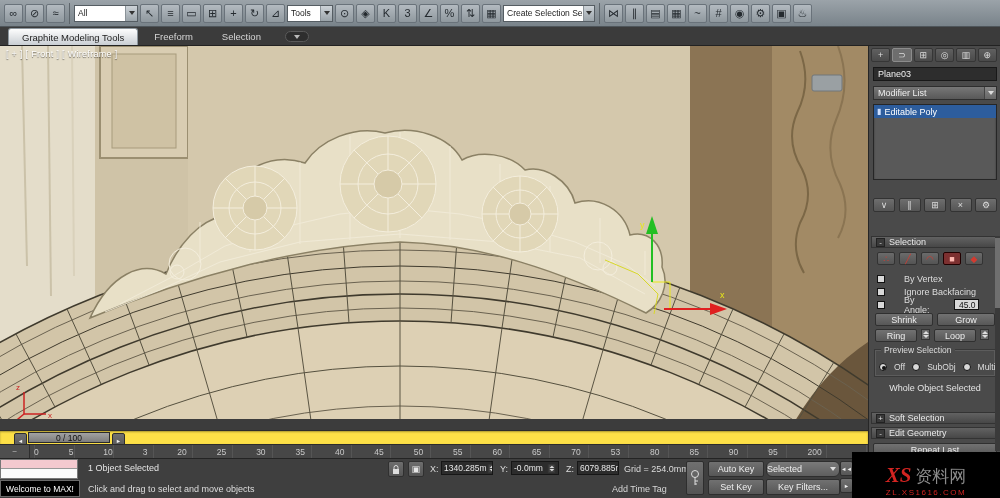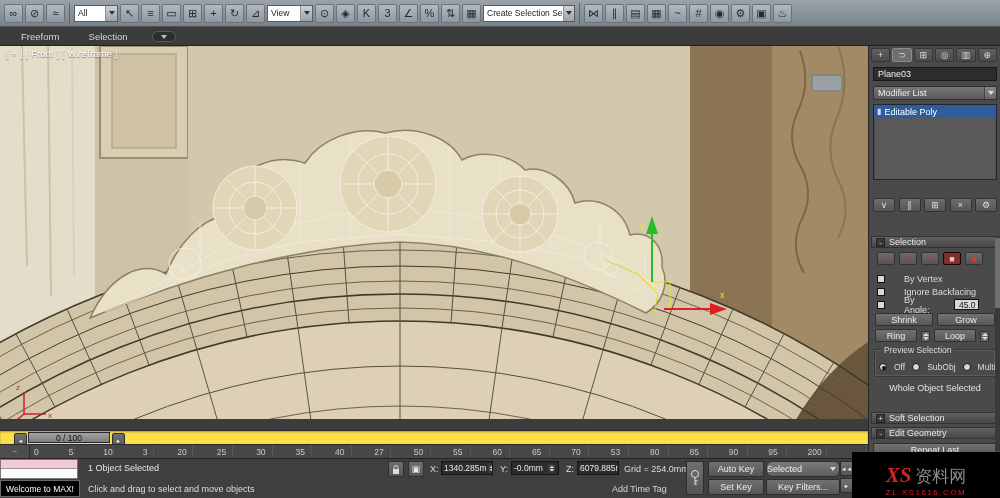--- a/index.html
+++ b/index.html
@@ -15,21 +15,21 @@
   .ticon{width:19px;height:19px;display:inline-flex;align-items:center;justify-content:center;
     font-size:11px;color:#242a2f;background:linear-gradient(#b3bac0,#8f989e);
     border:1px solid #69727a;border-radius:2px;cursor:default}
   .sep{width:1px;height:21px;background:#5d656b;margin:0 2px}
   .tb-dd{height:17px;background:#fff;border:1px solid #555d63;font-size:8.5px;color:#222;
     display:flex;align-items:center;padding-left:3px;white-space:nowrap;overflow:hidden}
   .tb-dd .arr{width:12px;height:15px;margin-left:auto;background:linear-gradient(#cdd3d8,#9aa3a9);
     border-left:1px solid #8a9298;display:flex;align-items:center;justify-content:center;flex:none}
   .tb-dd .arr::after{content:"";border-left:3px solid transparent;border-right:3px solid transparent;
     border-top:4px solid #333}
-  .w44{width:44px}.w46{width:46px}.w92{width:92px}
+  .w44{width:64px}.w46{width:46px}.w92{width:92px}
 
   
   .ribbon{position:absolute;left:0;top:27px;width:1000px;height:19px;background:#3b3b3b;
     border-bottom:1px solid #222;display:flex;align-items:flex-end;gap:3px;padding:0 0 0 8px}
   .rtab{height:17px;padding:0 13px;font-size:9.5px;color:#d6d6d6;display:flex;align-items:center;
     border-radius:3px 3px 0 0}
   .rtab.active{background:linear-gradient(#fdfdfd,#c9ced3);color:#222;border:1px solid #8d979e;border-bottom:none}
   .rmin{width:24px;height:11px;margin:0 0 3px 8px;background:#2e2e2e;border:1px solid #5a5a5a;
     border-radius:6px;display:flex;align-items:center;justify-content:center}
   .rmin::after{content:"";border-left:3px solid transparent;border-right:3px solid transparent;border-top:4px solid #bbb}
@@ -75,21 +75,21 @@
     font-size:8.5px;line-height:10px;text-align:right;padding-right:2px}
   .spin{width:9px;height:11px;display:inline-flex;flex-direction:column;align-items:center;justify-content:center;gap:1px;
     background:#6a6a6a;border:1px solid #333;flex:none}
   .spin i{display:block;border-left:3px solid transparent;border-right:3px solid transparent}
   .spin .up{border-bottom:3px solid #ddd}
   .spin .dn{border-top:3px solid #ddd}
   .pbtn{display:inline-flex;align-items:center;justify-content:center;font-size:9px;color:#eee;
     background:linear-gradient(#727272,#575757);border:1px solid #303030;border-radius:2px}
   .grow-row{position:absolute;left:6px;top:267px;width:120px;display:flex;gap:4px}
   .grow-row .pbtn{flex:1;height:13px}
-  .ring-row{position:absolute;left:6px;top:283px;width:116px;display:flex;gap:4px;align-items:flex-end}
+  .ring-row{position:absolute;left:6px;top:283px;width:116px;display:flex;gap:4px;align-items:flex-start}
   .ring-row .pbtn{width:42px;height:13px}
   .gbox{position:absolute;left:5px;top:303px;width:122px;height:28px;border:1px solid #383838;
     box-shadow:inset 0 0 0 1px #5c5c5c}
   .gbox-label{position:absolute;left:6px;top:-5px;background:#4a4a4a;padding:0 3px;font-size:8.5px;color:#ddd}
   .rb-row{position:absolute;left:4px;top:12px;display:flex;gap:7px;align-items:center;font-size:8.5px}
   .rb{width:8px;height:8px;border-radius:50%;background:#d8d8d8;border:1px solid #111;position:relative;flex:none}
   .rb.sel::after{content:"";position:absolute;left:2px;top:2px;width:4px;height:4px;border-radius:50%;background:#111}
   .whole{position:absolute;left:0;top:337px;width:132px;text-align:center;font-size:9px;color:#e4e4e4}
   .p-repeat{position:absolute;left:4px;top:397px;width:124px;height:13px}
   .p-scroll{position:absolute;right:0;top:190px;width:5px;height:215px;background:#3a3a3a}
@@ -172,21 +172,21 @@
     <span class="tgroup">
         <span class="ticon">↖</span>
         <span class="ticon">≡</span>
         <span class="ticon">▭</span>
         <span class="ticon">⊞</span>
         <span class="ticon">+</span>
         <span class="ticon">↻</span>
         <span class="ticon">⊿</span>
       </span>
     <div class="tb-dd w46">
-      <span>View</span>
+      <span>Tools</span>
       <span class="arr"></span>
     </div>
     <span class="tgroup">
         <span class="ticon">⊙</span>
         <span class="ticon">◈</span>
         <span class="ticon">K</span>
         <span class="ticon">3</span>
         <span class="ticon">∠</span>
         <span class="ticon">%</span>
         <span class="ticon">⇅</span>
@@ -205,20 +205,21 @@
         <span class="ticon">~</span>
         <span class="ticon">#</span>
         <span class="ticon">◉</span>
         <span class="ticon">⚙</span>
         <span class="ticon">▣</span>
         <span class="ticon">♨</span>
       </span>
   </div>
 
   <div class="ribbon">
+    <div class="rtab active">Graphite Modeling Tools</div>
     <div class="rtab">Freeform</div>
     <div class="rtab">Selection</div>
     <div class="rmin"></div>
   </div>
 
   <div class="viewport">
     <div class="vp-label">[ + ] [ Front ] [ Wireframe ]</div>
     <svg width="868" height="384" viewBox="0 0 868 384">
 
       <rect x="0" y="0" width="868" height="384" fill="#cfc3a7"></rect>
@@ -464,21 +465,21 @@
     <div class="ticks">
         <span class="tick">0</span>
         <span class="tick">5</span>
         <span class="tick">10</span>
         <span class="tick">3</span>
         <span class="tick">20</span>
         <span class="tick">25</span>
         <span class="tick">30</span>
         <span class="tick">35</span>
         <span class="tick">40</span>
-        <span class="tick">27</span>
+        <span class="tick">45</span>
         <span class="tick">50</span>
         <span class="tick">55</span>
         <span class="tick">60</span>
         <span class="tick">65</span>
         <span class="tick">70</span>
         <span class="tick">53</span>
         <span class="tick">80</span>
         <span class="tick">85</span>
         <span class="tick">90</span>
         <span class="tick">95</span>

